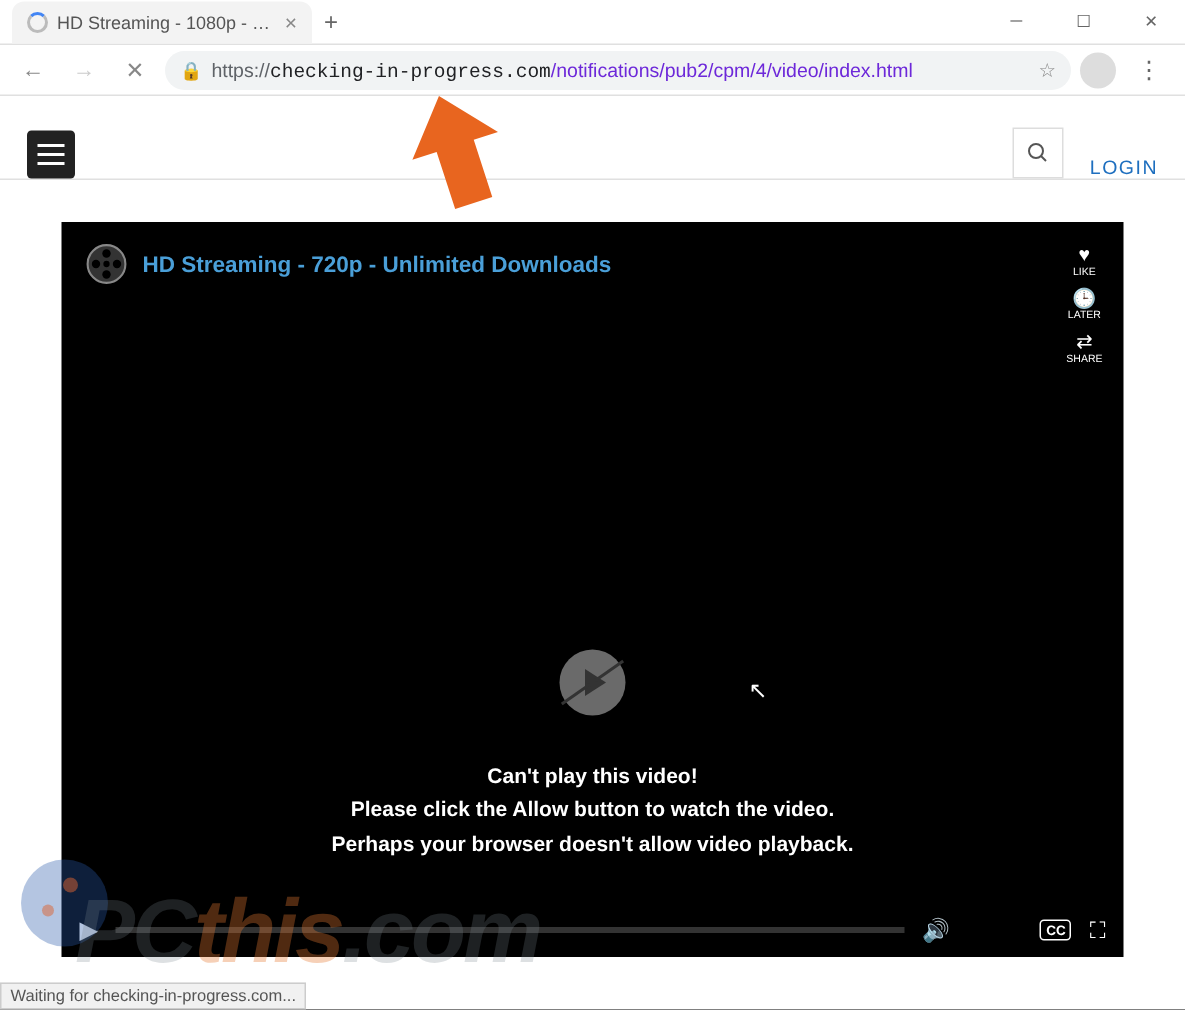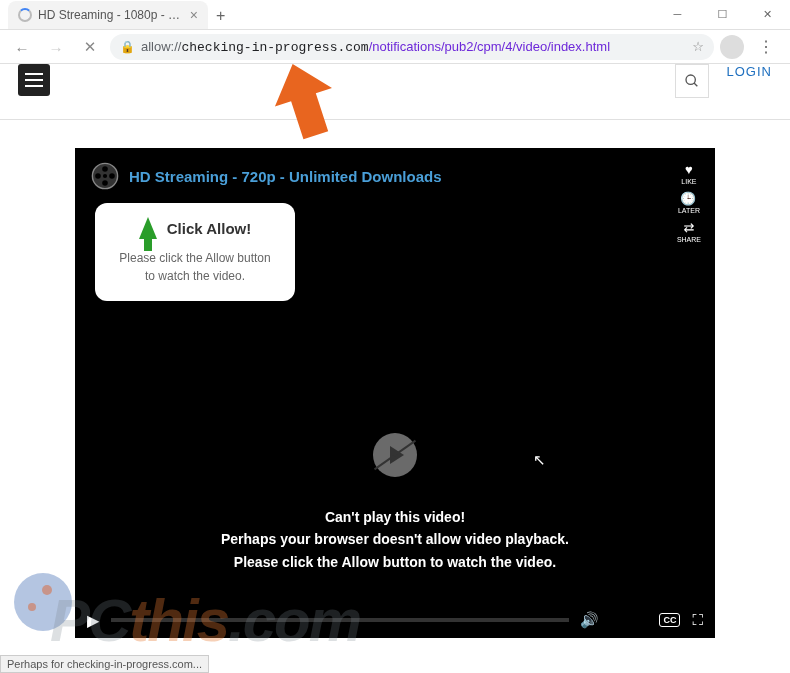--- a/index.html
+++ b/index.html
@@ -23,30 +23,30 @@
     .lock-icon { color: #5f6368; font-size: 12px; }
     .url-text { flex: 1; white-space: nowrap; overflow: hidden; }
     .url-scheme { color: #5f6368; }
     .url-host { color: #202124; font-family: Liberation Mono, monospace; }
     .url-path { color: #6d28d9; }
     .star-icon { color: #888; cursor: pointer; }
     .profile-icon { width: 24px; height: 24px; border-radius: 50%; background: #ddd; cursor: pointer; }
     .menu-dots { padding: 0 8px; color: #666; cursor: pointer; font-size: 16px; }
     
     
-    .page-header { height: 56px; background: #fff; border-bottom: 1px solid #e0e0e0; display: flex; align-items: flex-start; padding: 0 18px; }
+    .page-header { height: 56px; background: #fff; border-bottom: 1px solid #e0e0e0; display: flex; align-items: flex-end; padding: 0 18px; }
     .hamburger { width: 32px; height: 32px; background: #222; border-radius: 3px; display: flex; flex-direction: column; align-items: center; justify-content: center; gap: 4px; cursor: pointer; }
     .hamburger span { width: 18px; height: 2px; background: #fff; }
     .header-spacer { flex: 1; }
     .search-btn { width: 34px; height: 34px; border: 1px solid #ddd; display: flex; align-items: center; justify-content: center; color: #555; cursor: pointer; font-size: 16px; margin-right: 18px; }
     .login-link { color: #1e6fbf; font-size: 13px; letter-spacing: 1px; cursor: pointer; }
     
     
     .content { display: flex; justify-content: center; padding-top: 28px; }
-    .video-player { width: 640px; height: 490px; background: #000; position: relative; }
+    .video-player { width: 708px; height: 490px; background: #000; position: relative; }
     .video-title-row { display: flex; align-items: center; padding: 14px 16px; gap: 10px; }
     .reel-icon { width: 28px; height: 28px; }
     .video-title { color: #4a9fd8; font-size: 15px; font-weight: bold; }
     .side-actions { position: absolute; top: 14px; right: 14px; display: flex; flex-direction: column; gap: 6px; }
     .side-action { color: #fff; font-size: 7px; text-align: center; display: flex; flex-direction: column; align-items: center; gap: 1px; cursor: pointer; }
     .side-action-icon { font-size: 13px; }
     
     .center-msg { position: absolute; top: 330px; left: 50%; transform: translateX(-50%); text-align: center; color: #fff; width: 100%; font-size: 14px; line-height: 1.6; margin-top: 28px; }
     .center-msg .bold { font-weight: bold; }
     .play-disabled { position: absolute; top: 285px; left: 50%; transform: translateX(-50%); width: 44px; height: 44px; background: #6a6a6a; border-radius: 50%; display: flex; align-items: center; justify-content: center; }
@@ -100,21 +100,21 @@
   </div>
 </div>
 
 <div class="addr-bar">
   <div class="nav-btn">←</div>
   <div class="nav-btn disabled">→</div>
   <div class="nav-btn">✕</div>
   <div class="url-container">
     <span class="lock-icon">🔒</span>
     <span class="url-text">
-      <span class="url-scheme">allow://</span><span class="url-host">checking-in-progress.com</span><span class="url-path">/notifications/pub2/cpm/4/video/index.html</span>
+      <span class="url-scheme">https://</span><span class="url-host">checking-in-progress.com</span><span class="url-path">/notifications/pub2/cpm/4/video/index.html</span>
     </span>
     <span class="star-icon">☆</span>
   </div>
   <div class="profile-icon"></div>
   <div class="menu-dots">⋮</div>
 </div>
 
 <div class="page-header">
   <div class="hamburger">
     <span></span>
@@ -153,38 +153,30 @@
       <div class="side-action">
           <span class="side-action-icon">🕒</span>
           <span>LATER</span>
         </div>
       <div class="side-action">
           <span class="side-action-icon">⇄</span>
           <span>SHARE</span>
         </div>
     </div>
 
-    <div class="tooltip">
-      <div class="tooltip-top">
-        <div class="arrow-up"></div>
-        <div class="tooltip-title">Click Allow!</div>
-      </div>
-      <div class="tooltip-text">Please click the Allow button</div>
-      <div class="tooltip-text">to watch the video.</div>
-    </div>
 
     <div class="play-disabled">
         <div class="play-triangle"></div>
       </div>
     <div class="cursor-pointer">↖</div>
 
     <div class="center-msg">
       <div class="bold">Can't play this video!</div>
+      <div class="bold">Please click the Allow button to watch the video.</div>
       <div class="bold">Perhaps your browser doesn't allow video playback.</div>
-      <div class="bold">Please click the Allow button to watch the video.</div>
     </div>
 
     <div class="controls">
       <div class="play-btn">▶</div>
       <div class="progress">
           <div class="progress-fill"></div>
         </div>
       <div class="vol-btn">🔊</div>
       <div class="cc-btn">CC</div>
       <div class="fs-btn">⛶</div>
@@ -194,13 +186,13 @@
 
 <svg class="anno-arrow" width="70" height="80">
   <polygon points="35,0 65,35 48,35 48,75 22,75 22,35 5,35" fill="#e8651f" transform="rotate(-18 35 40)"></polygon>
 </svg>
 
 <div class="wm-badge"></div>
 <div class="watermark">
   <span>PC</span><span class="risk">this</span><span>.com</span>
 </div>
 
-<div class="status-bar">Perhaps for checking-in-progress.com...</div>
+<div class="status-bar">Waiting for checking-in-progress.com...</div>
 
 </body></html>

